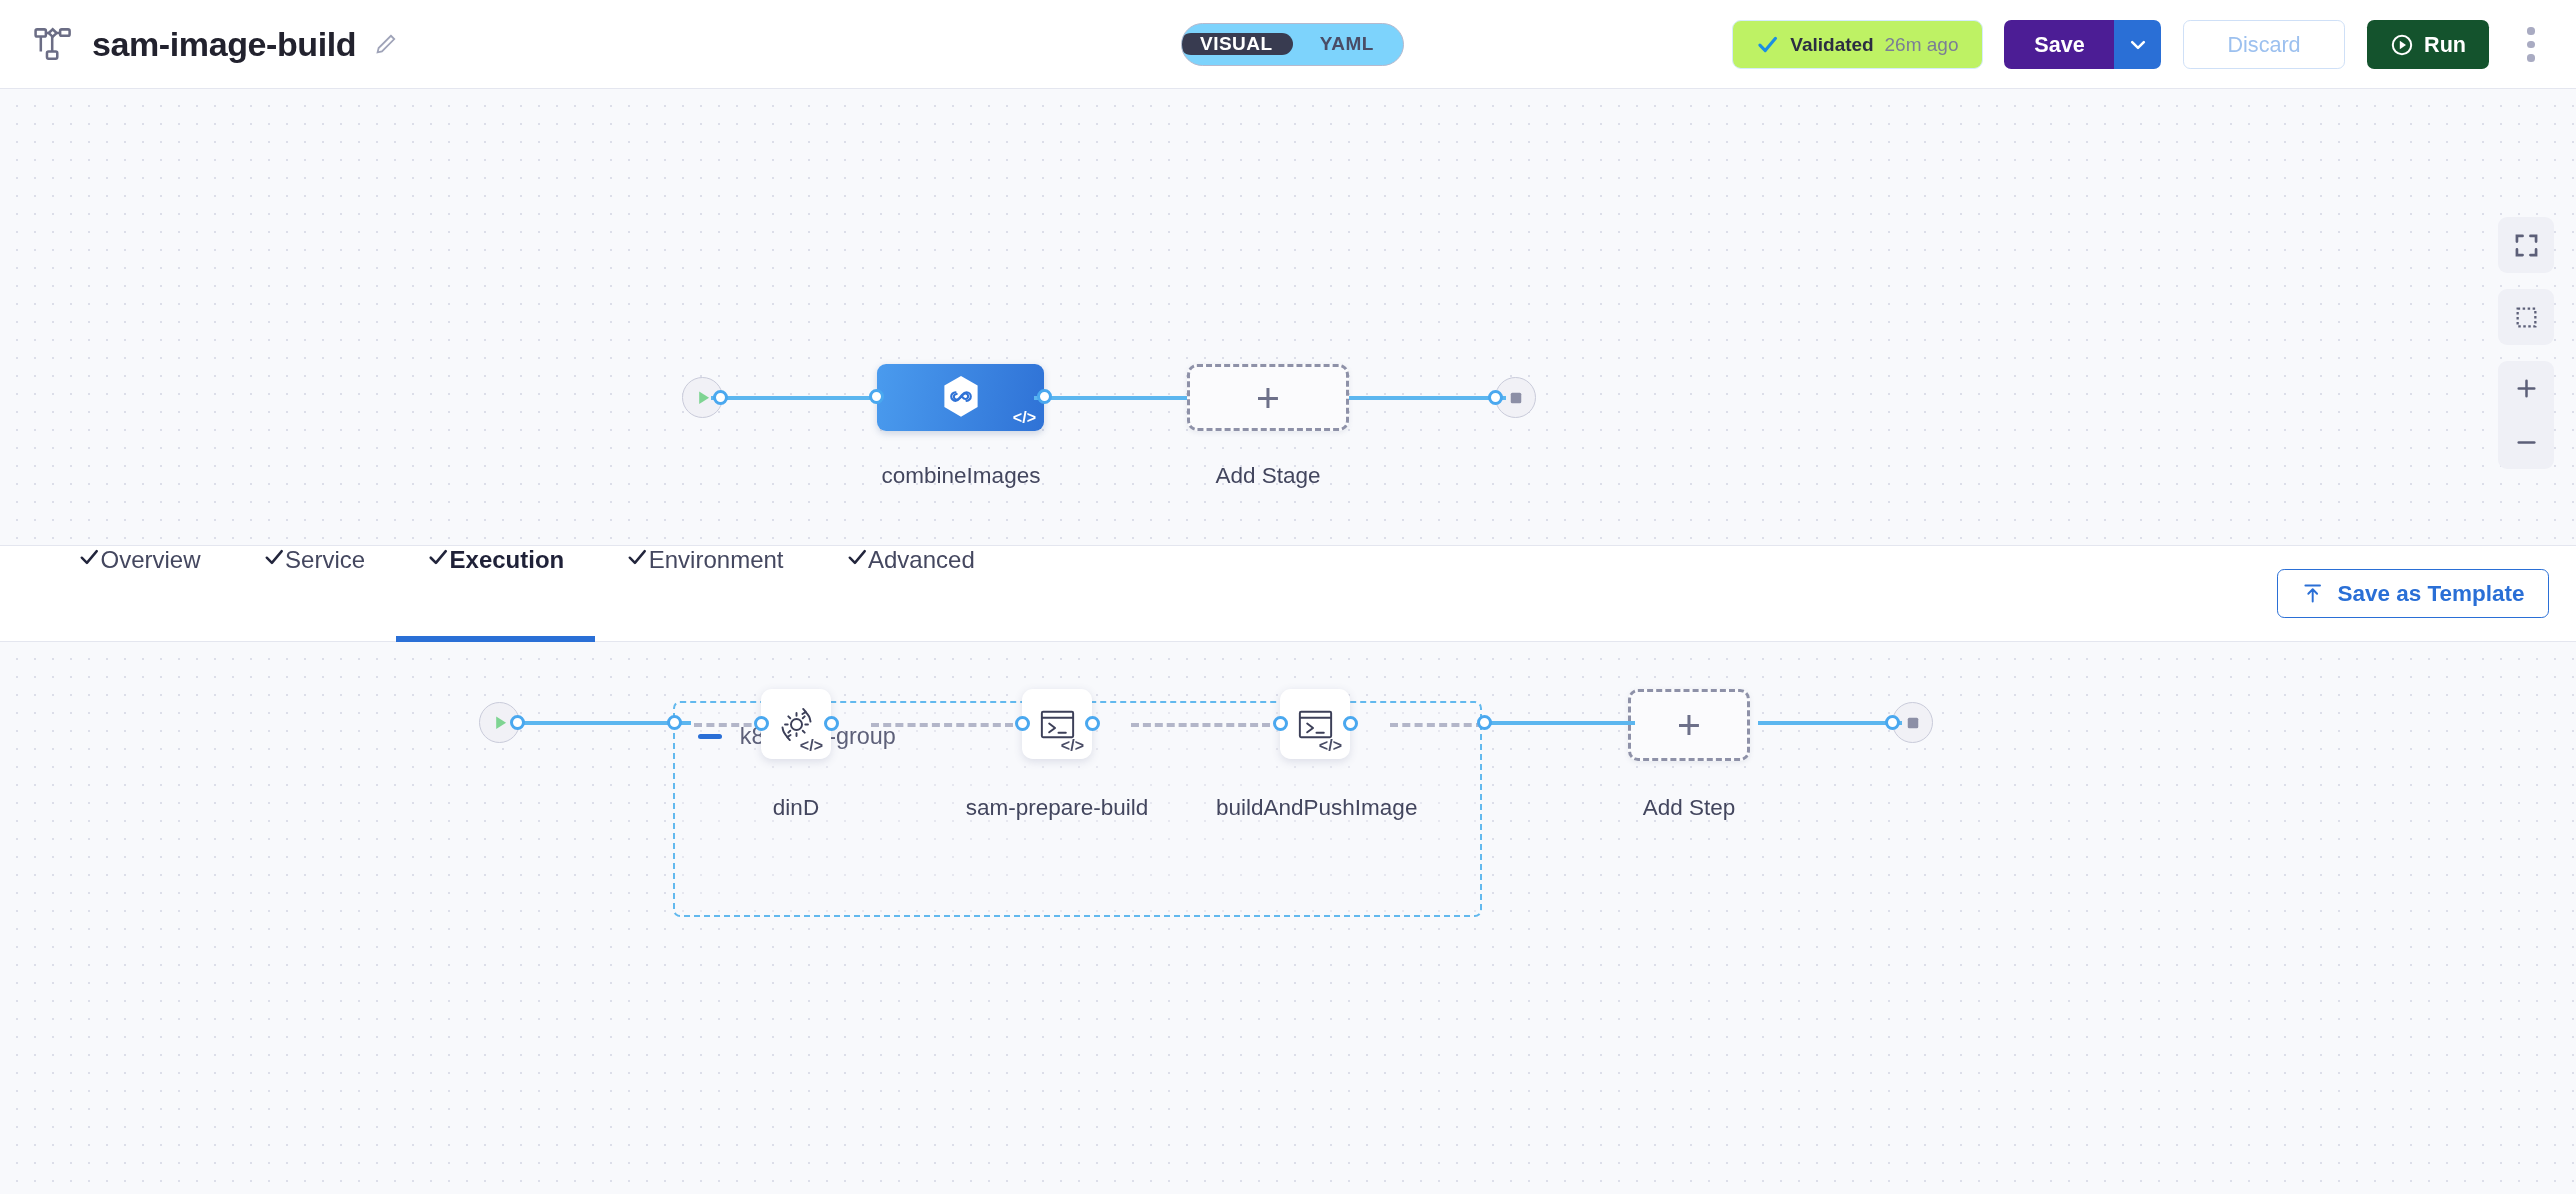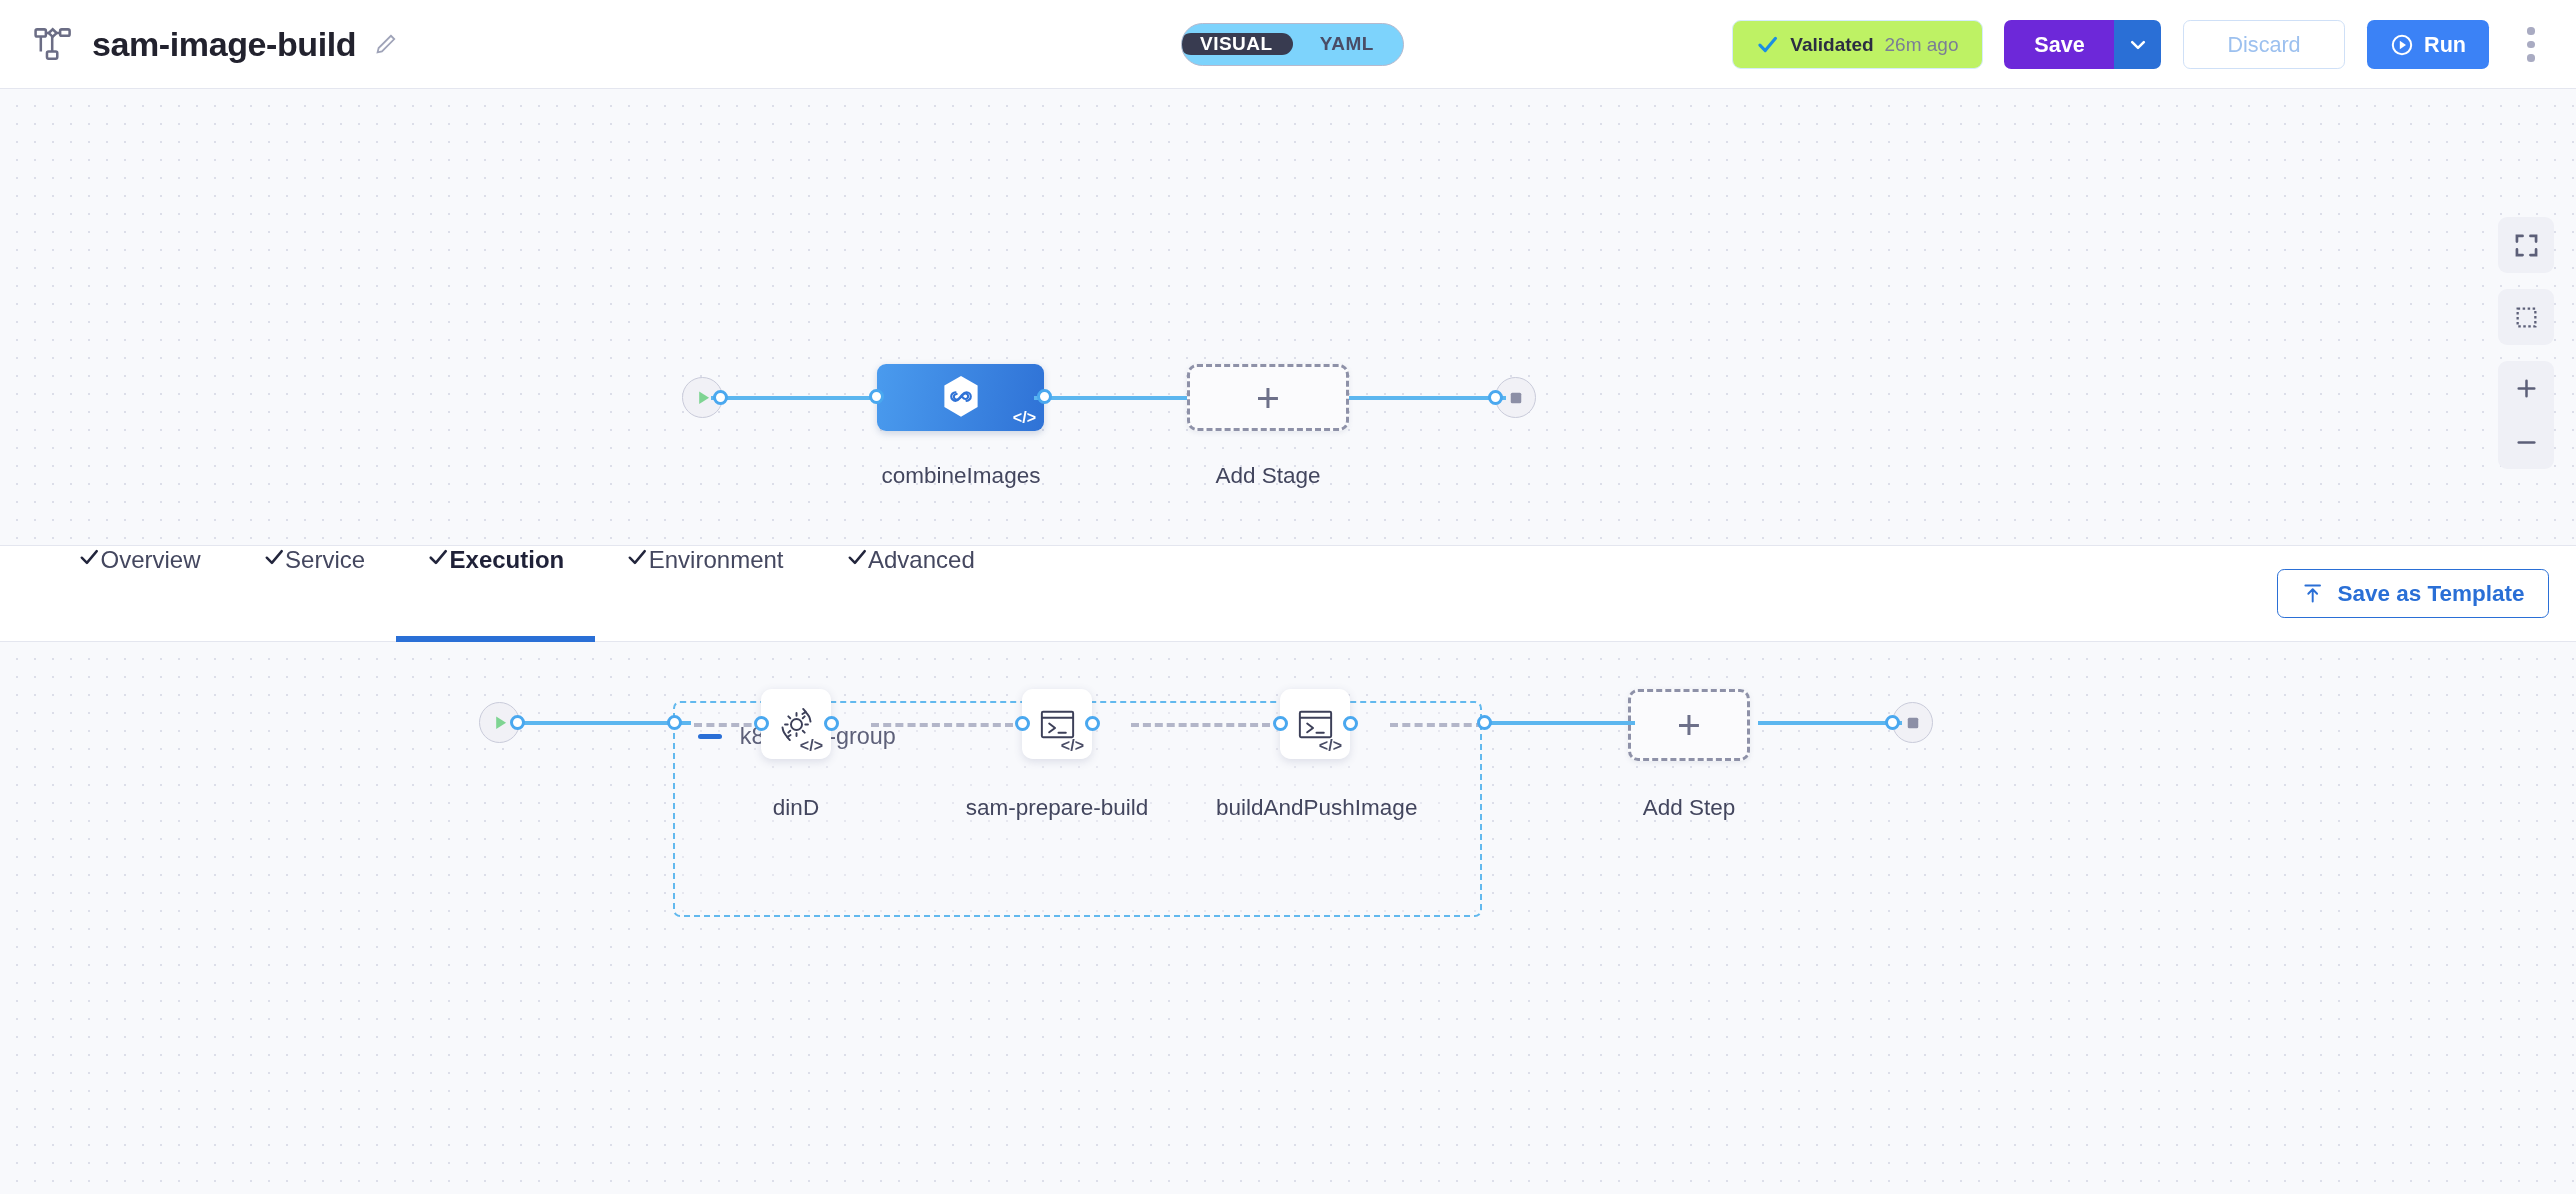--- a/index.html
+++ b/index.html
@@ -42,36 +42,36 @@
   .validated-pill {
     height: 49px; padding: 0 23.4px; border: 1.8px solid #d5ecfb; border-radius: 9px;
     display: flex; align-items: center; gap: 10.8px; background: #bef264;
   }
   .check-blue { width: 23.4px; height: 23.4px; color: #1a8fe3; display:block; }
   .v-label { font-size: 19px; font-weight: bold; color: #2b2d42; }
   .v-time { font-size: 19px; color: #7b7e96; }
 
   .save-group { display: flex; height: 49px; border-radius: 7.2px; overflow: hidden; }
   .save-btn {
-    background: #6d28d9; color: #ffffff; border: none; width: 110px;
+    background: #4c1d95; color: #ffffff; border: none; width: 110px;
     font-size: 21.6px; font-weight: bold; font-family: inherit; cursor: default;
     display: flex; align-items: center; justify-content: center;
   }
   .save-caret {
     background: #2a6fd6; width: 47px; border: none; cursor: pointer;
     display: flex; align-items: center; justify-content: center; color: #ffffff;
   }
   .save-caret svg { width: 20px; height: 20px; display: block; }
   .discard-btn {
     height: 49px; width: 162px; background: #ffffff; border: 1.8px solid #cfe0f7;
     border-radius: 7.2px; color: #9cc0ef; font-size: 21.6px; font-family: inherit;
     cursor: default; display: flex; align-items: center; justify-content: center;
   }
   .run-btn {
-    height: 49px; padding: 0 23.4px; background: #3b82f6; border: none; border-radius: 7.2px;
+    height: 49px; padding: 0 23.4px; background: #14532d; border: none; border-radius: 7.2px;
     color: #ffffff; font-size: 21.6px; font-weight: bold; font-family: inherit; cursor: pointer;
     display: flex; align-items: center; justify-content: center; gap: 10px;
   }
   .run-btn svg { width: 24px; height: 24px; display: block; }
   .kebab { width: 40px; height: 54px; display: flex; flex-direction: column;
            align-items: center; justify-content: center; gap: 6.3px; cursor: pointer; }
   .kebab i { width: 7.2px; height: 7.2px; border-radius: 50%; background: #a9abc2; display: block; }
 
   
   .canvas {

